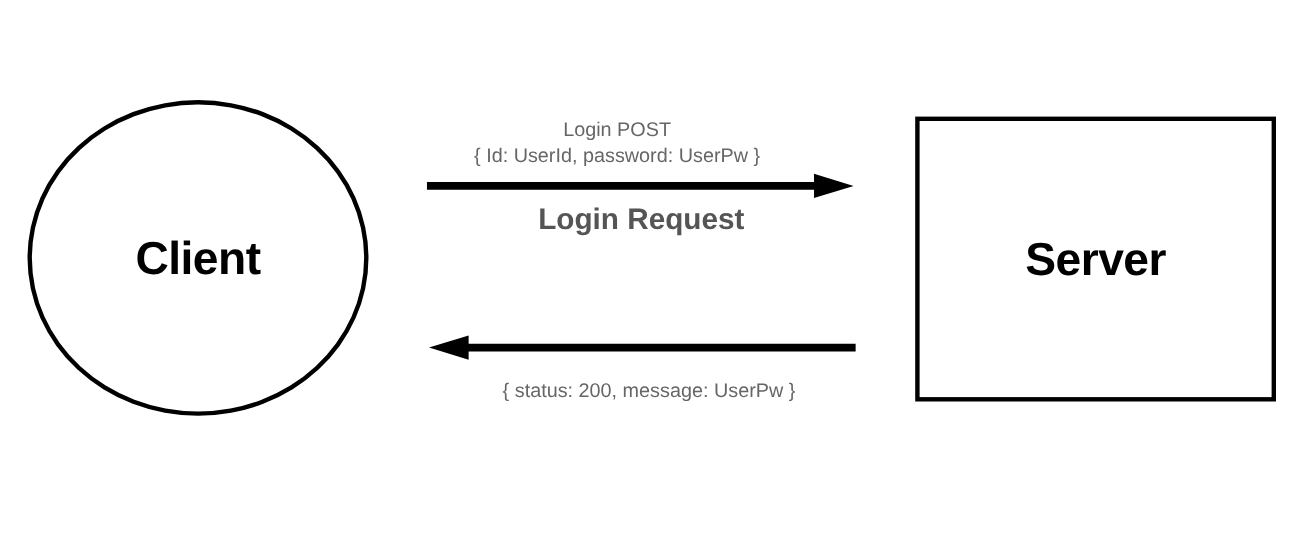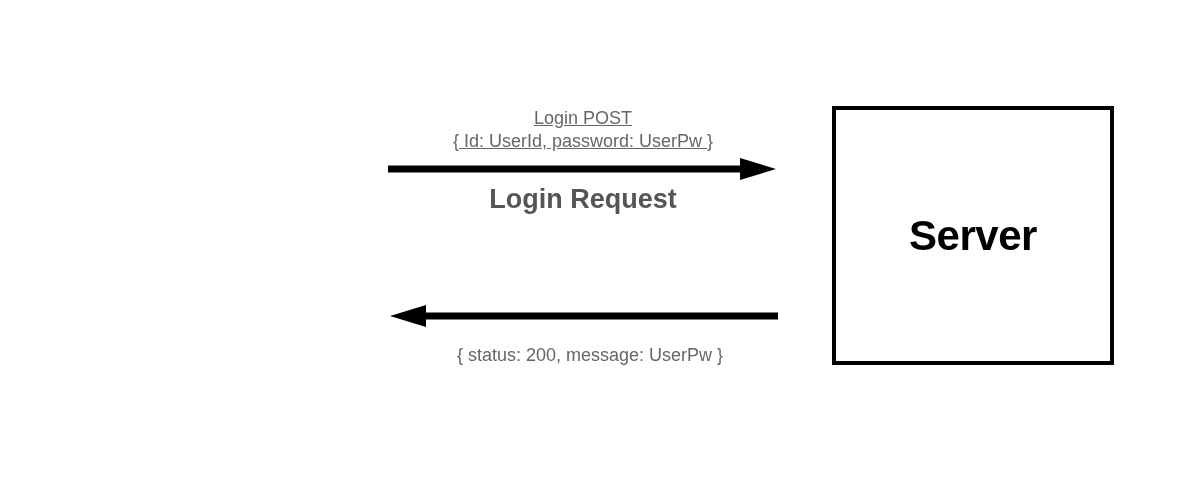--- a/index.html
+++ b/index.html
@@ -28,40 +28,40 @@
   .node-client {
     left: 25px;
     top: 91px;
     width: 310px;
     height: 287px;
     border-radius: 50%;
   }
   .node-server {
     left: 832px;
     top: 106px;
-    width: 282px;
+    width: 328px;
     height: 259px;
   }
   .node-label {
     font-size: 42px;
     font-weight: bold;
     color: var(--node-text, #000000);
     letter-spacing: -0.5px;
   }
   
   .annotation {
     position: absolute;
     width: 400px;
     text-align: center;
     font-size: 18px;
     line-height: 23px;
     color: var(--annotation-text, #666666);
     white-space: nowrap;
   }
-  .annotation-request { left: 383px; top: 107px; text-decoration: underline; }
+  .annotation-request { left: 361px; top: 107px; }
   .annotation-response { left: 390px; top: 344px; }
   
   .msg-label {
     position: absolute;
     width: 400px;
     text-align: center;
     font-size: 27px;
     font-weight: bold;
     color: var(--label-text, #555555);
     white-space: nowrap;
@@ -74,20 +74,23 @@
     color: var(--shape-stroke, #000000);
   }
   .arrow-request { left: 388px; top: 155px; }
   .arrow-response { left: 390px; top: 302px; }
 </style>
 </head>
 <body>
 
 <div class="canvas">
 
+  <div class="node node-client">
+    <span class="node-label">Client</span>
+  </div>
 
   <div class="node node-server">
     <span class="node-label">Server</span>
   </div>
 
   <div class="annotation annotation-request">
     <div>Login POST</div>
     <div>{ Id: UserId, password: UserPw }</div>
   </div>
 

